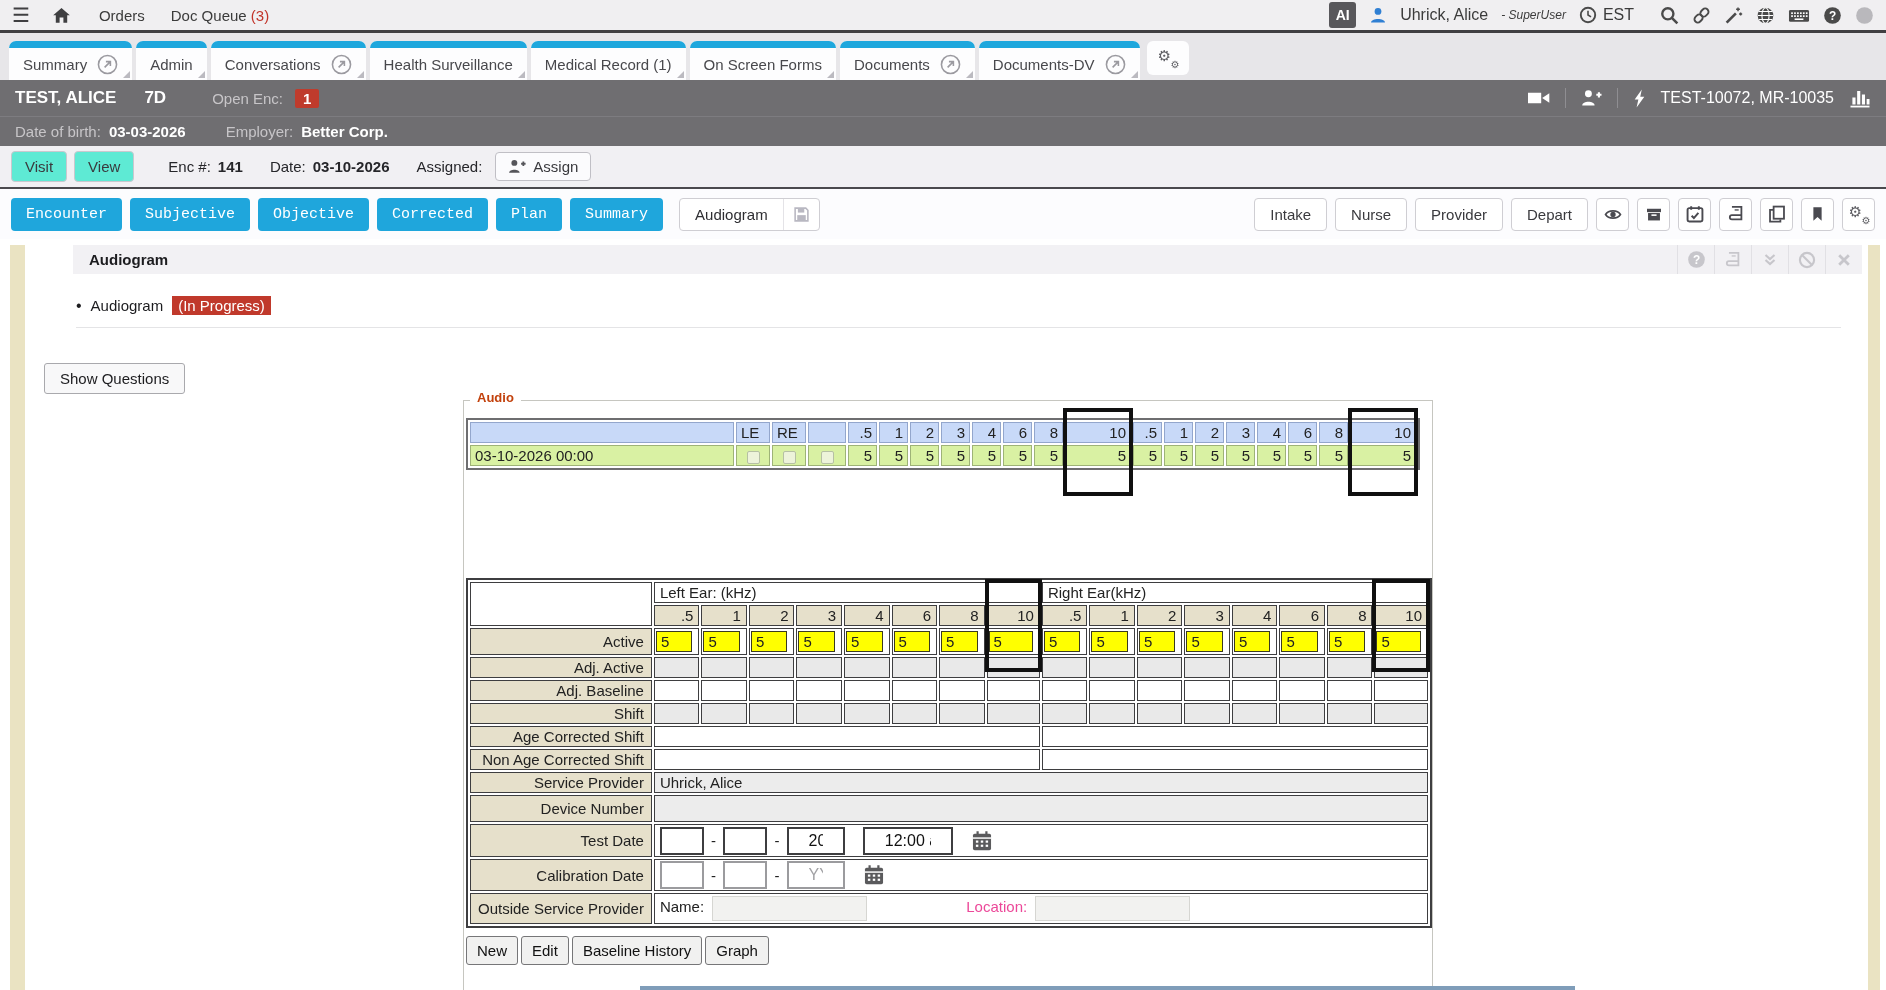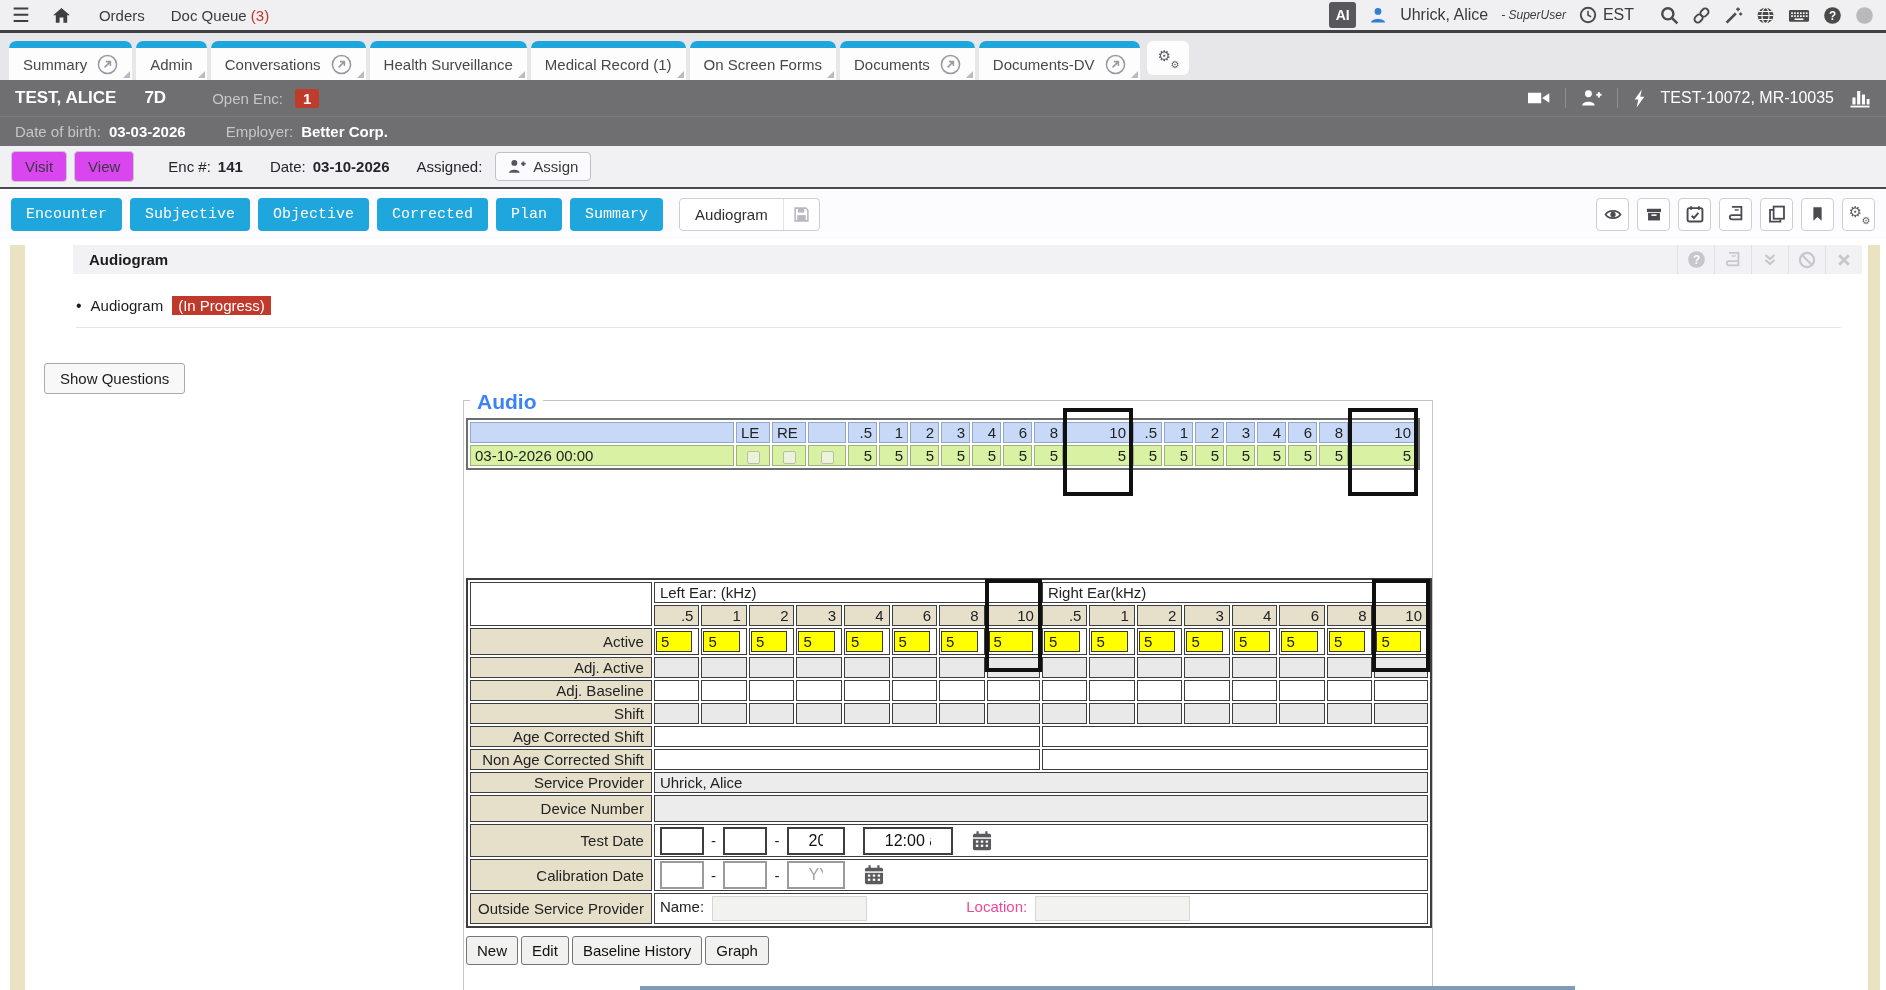--- a/index.html
+++ b/index.html
@@ -41,21 +41,21 @@
   .p1-right{margin-left:auto;display:flex;align-items:center}
   .p1-right .pic{display:flex;color:#fff;margin-left:15px;cursor:pointer}
   .vsep{width:1px;height:20px;background:#8f8e92;margin-left:15px}
   .pids{font-size:16px;margin-left:15px}
   .pbar2{height:30px;background:#6f6e71;border-top:1px solid #7d7c80;display:flex;align-items:center;padding:0 15px;color:#c7c5c8;font-size:15px}
   .pbar2 b{color:#fff;font-weight:bold;margin-left:8px}
   .emp-label{margin-left:40px}
 
   
   .visitrow{height:43px;background:#f1f0f3;border-bottom:2px solid #4a494d;display:flex;align-items:center;padding:0 11px;font-size:15px;color:#26262a}
-  .vbtn{background:#d946ef;border:1px solid #c9c8ce;border-radius:4px;padding:6px 13px;font-size:15px;color:#3a3a3e;margin-right:7px;cursor:pointer}
+  .vbtn{background:#5eead4;border:1px solid #c9c8ce;border-radius:4px;padding:6px 13px;font-size:15px;color:#3a3a3e;margin-right:7px;cursor:pointer}
   .vlab{margin-left:27px}
   .vval{font-weight:bold;margin-left:7px}
   .assignbtn{margin-left:13px;background:#fbfbfd;border:1px solid #c0bfc5;border-radius:4px;padding:5px 12px;font-size:15px;color:#3a3a3e;display:flex;align-items:center;gap:7px;cursor:pointer}
   .assignbtn .pic{display:flex;color:#55555a}
 
   
   .btnrow{height:50px;background:#fcfcfe;display:flex;align-items:center;padding:0 11px}
   .sbtn{background:#1fa6dc;color:#fff;border:none;border-radius:4px;padding:8px 15px;font-family:Liberation Mono, monospace;font-size:15px;margin-right:8px;cursor:pointer}
   .notetab{display:flex;align-items:center;border:1px solid #cfced3;border-radius:4px;background:#fff;height:33px;margin-left:8px}
   .nt-label{padding:0 15px;font-size:15px;color:#2e2e32}
@@ -74,21 +74,21 @@
   .band-icons{margin-left:auto;display:flex;height:100%}
   .bico{width:37px;height:100%;display:flex;align-items:center;justify-content:center;border-left:1px solid #e1e0e4;color:#c7c6cb;cursor:pointer}
   .bullet-row{position:absolute;left:76px;top:57px;display:flex;align-items:center;gap:9px;font-size:15px;color:#1c1c1f}
   .bdot{font-size:16px}
   .status-badge{background:#c0392b;color:#fff;padding:1px 6px;font-size:15px}
   .hrline{position:absolute;left:76px;right:45px;top:88px;border-top:1px solid #e4e4e6}
   .showq{position:absolute;left:44px;top:124px;background:#f8f8f9;border:1px solid #a9a9ad;border-radius:3px;padding:6px 15px;font-family:"Liberation Sans",sans-serif;font-size:15px;color:#1c1c1f;cursor:pointer}
 
   
   .afield{position:absolute;left:463px;width:970px;top:161px;bottom:0;border:1px solid #c6c6c0;border-bottom:none}
-  .alegend{position:absolute;top:-11px;left:6px;background:#fff;padding:0 7px;color:#3b82f6;font-weight:bold;font-size:21px}
+  .alegend{position:absolute;top:-11px;left:6px;background:#fff;padding:0 7px;color:#c2410c;font-weight:bold;font-size:13px}
 
   table.t1{border-collapse:separate;border-spacing:2px;background:#fff;border:2px solid #6e6e70;table-layout:fixed;font-size:15px;margin:17px 0 0 2px}
   .t1 td{height:21px;padding:1px 4px;overflow:visible;white-space:nowrap}
   .t1 .bh{background:#c8d9f8;border:1px solid #93a6cc}
   .t1 .num{text-align:right}
   .t1 .gr{background:#d9f1a3;border:1px solid #9eb377}
   .t1 .grn{background:#d9f1a3;border:1px solid #9eb377;text-align:right}
   .t1 .cbc{text-align:center}
   .cb{display:inline-block;width:13px;height:13px;background:#edf3da;border:1px solid #b6c0a4;border-radius:2px;vertical-align:middle;cursor:pointer}
 
@@ -360,20 +360,26 @@
       <span class="nt-label">Audiogram</span>
       <span class="nt-save">
           <svg width="17" height="17" viewBox="0 0 16 16">
             <path d="M2 2h10l2 2v10H2z" fill="none" stroke="currentColor" stroke-width="1.5"></path>
             <rect x="4.6" y="2.6" width="6" height="3.6" fill="currentColor"></rect>
             <rect x="4" y="8.6" width="8" height="4.8" fill="currentColor"></rect>
           </svg>
         </span>
     </span>
     <span class="br-right">
+      <span id="stage-buttons" style="display:flex">
+          <button class="wbtn">Intake</button>
+          <button class="wbtn">Nurse</button>
+          <button class="wbtn">Provider</button>
+          <button class="wbtn">Depart</button>
+        </span>
       <span id="toolbar-icons" style="display:flex">
           <span class="ibtn">
             <svg width="20" height="17" viewBox="0 0 16 16">
               <path d="M1 8C3.8 3.4 12.2 3.4 15 8 12.2 12.6 3.8 12.6 1 8Z" fill="none" stroke="currentColor" stroke-width="1.6"></path>
               <circle cx="8" cy="8" r="2.5" fill="currentColor"></circle>
             </svg>
           </span>
           <span class="ibtn">
             <svg width="18" height="17" viewBox="0 0 16 16">
               <path d="M1.4 2.6h13.2v3.2H1.4z" fill="currentColor"></path>

